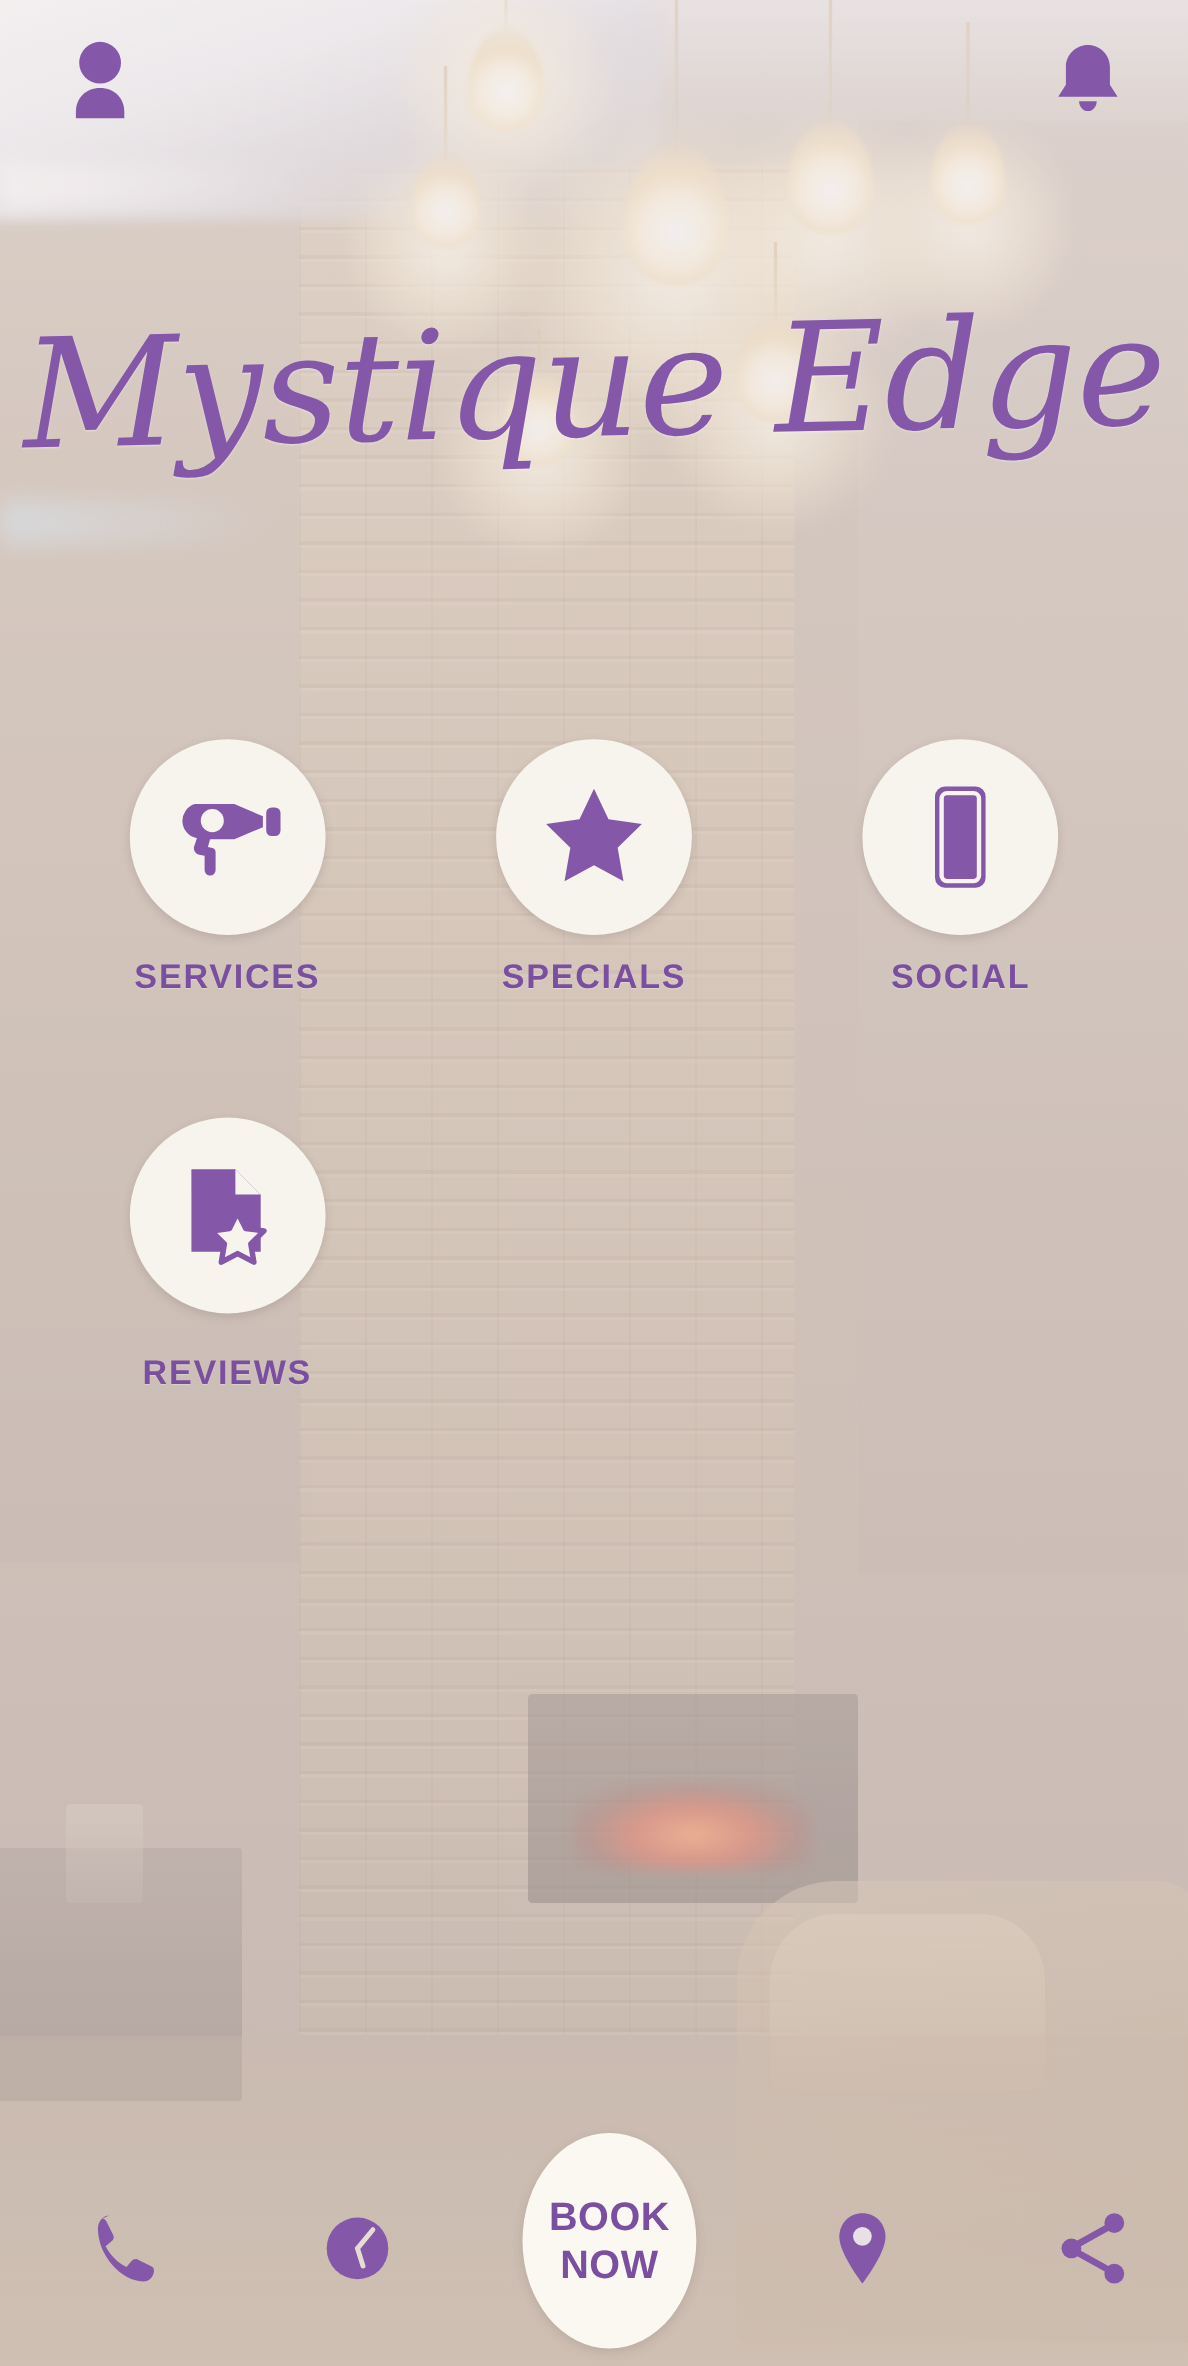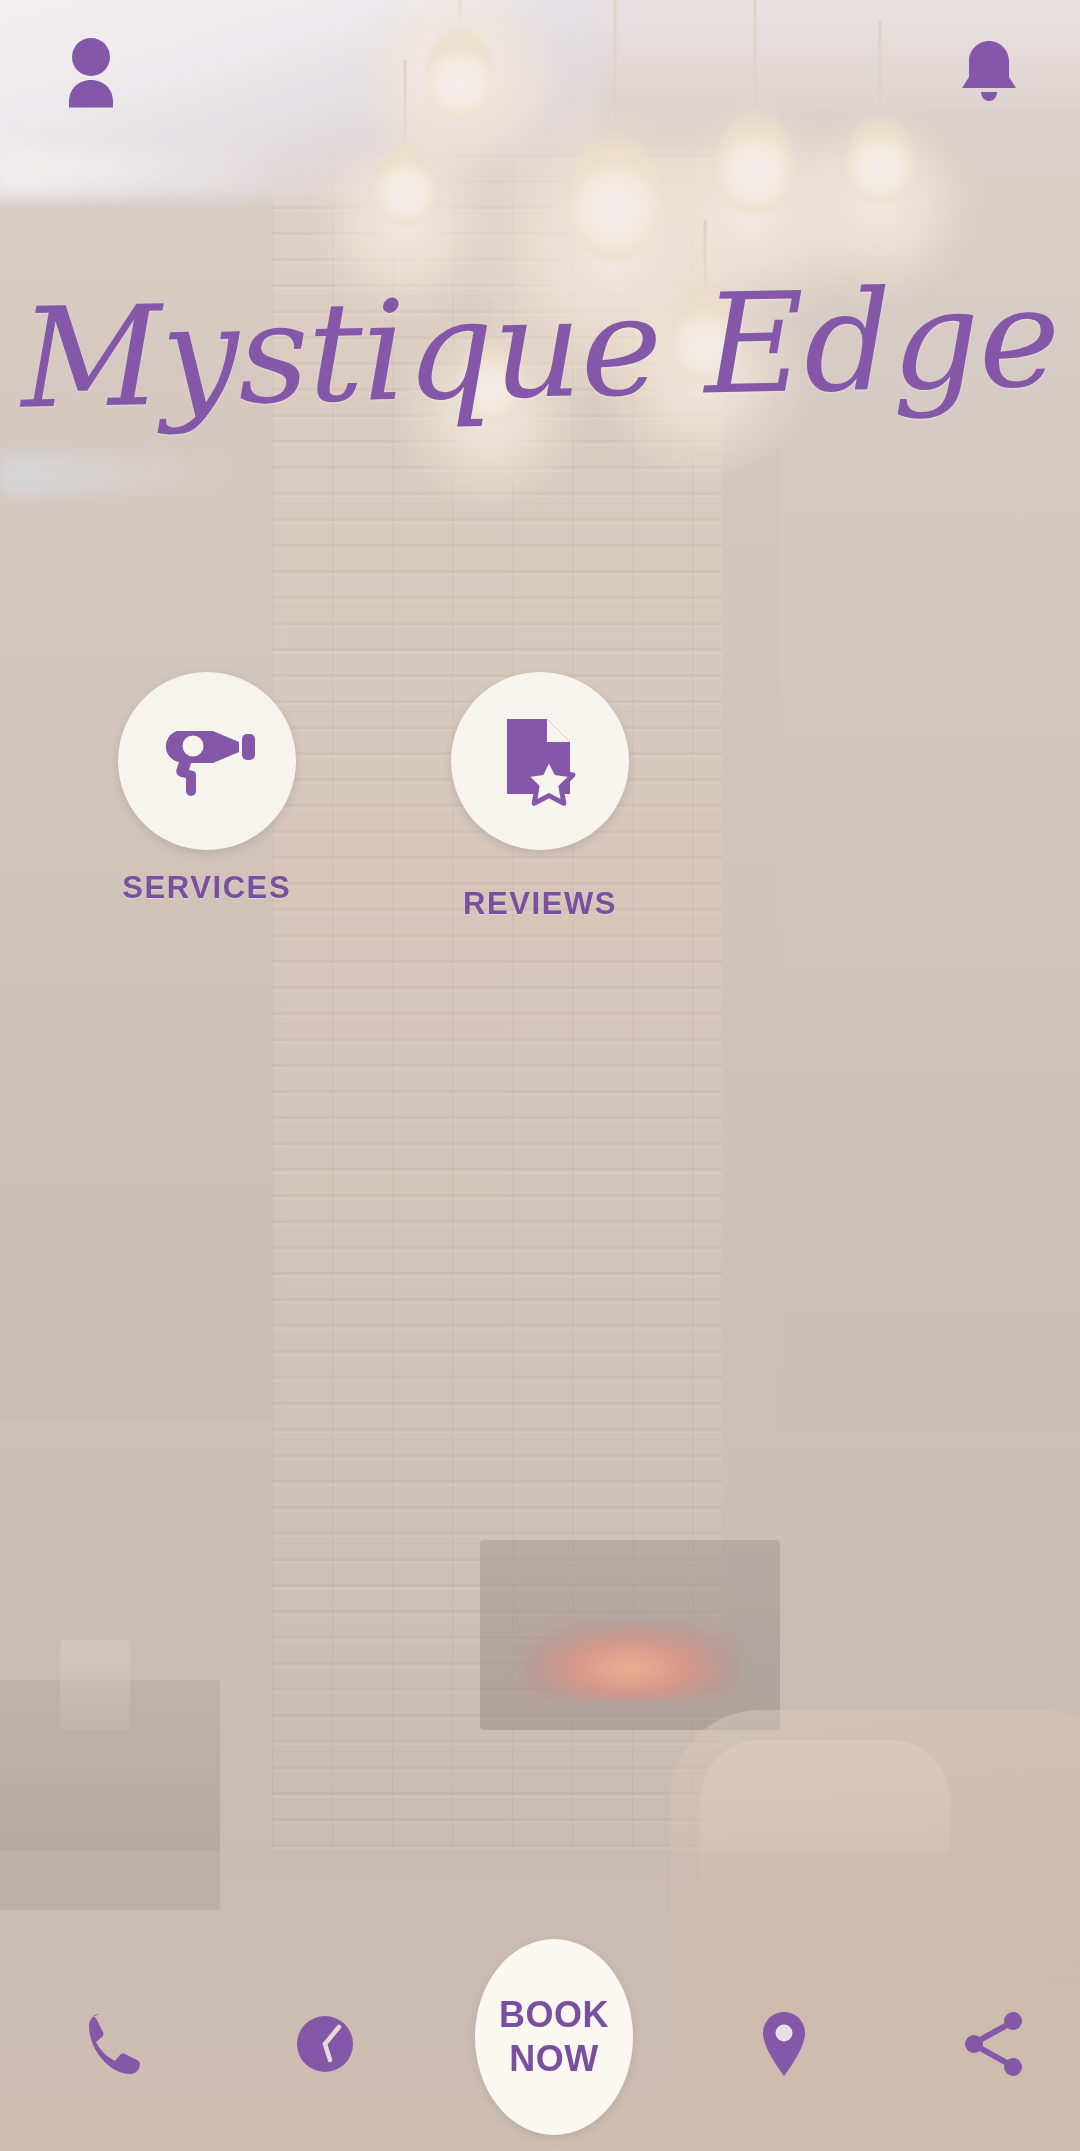--- a/index.html
+++ b/index.html
@@ -290,23 +290,44 @@
             <path d="M22 22h36l26 11v10l-26 11H36l-2 7 4 1a4 4 0 0 1 3 4v16a5 5 0 0 1-10 0V69l-5-1a6 6 0 0 1-4.6-7.2L24 53a16 16 0 0 1-2-31z" fill="#8457a8"></path>
             <circle cx="38" cy="37" r="10.5" fill="#f7f4ee"></circle>
             <rect x="87" y="25" width="13" height="26" rx="5" fill="#8457a8"></rect>
           </svg>
         </span>
       </div>
       <div class="label">SERVICES</div>
     </div>
 
 
-
-
-
+    <div class="tile">
+      <div class="circle">
+        <span>
+          <svg width="104" height="104" viewBox="0 0 104 104">
+            <path d="M52 8l13.2 27.8 30.3 4.2-22 21.6 5.3 30.6L52 77.7 25.2 92.2l5.3-30.6-22-21.6 30.3-4.2z" fill="#8457a8"></path>
+          </svg>
+        </span>
+      </div>
+      <div class="label">SPECIALS</div>
+    </div>
+
+
+
+    <div class="tile">
+      <div class="circle">
+        <span>
+          <svg width="104" height="104" viewBox="0 0 104 104">
+            <rect x="29" y="6" width="46" height="92" rx="9" fill="#8457a8"></rect>
+            <rect x="35" y="12" width="34" height="80" rx="5" fill="none" stroke="#f7f4ee" stroke-width="4"></rect>
+          </svg>
+        </span>
+      </div>
+      <div class="label">SOCIAL</div>
+    </div>
 
     <div class="tile lower">
       <div class="circle">
         <span>
           <svg width="104" height="104" viewBox="0 0 104 104">
             <path d="M19 10h40l23 23v52H19z" fill="#8457a8"></path>
             <path d="M59 10v23h23z" fill="#f7f4ee"></path>
             <path d="M61 49l7.4 14.8L85 66l-12 11.8 2.8 16.6L61 86.6 46.2 94.4 49 77.8 37 66l16.6-2.2z" fill="#f7f4ee" stroke="#8457a8" stroke-width="5" stroke-linejoin="round"></path>
           </svg>
         </span>

